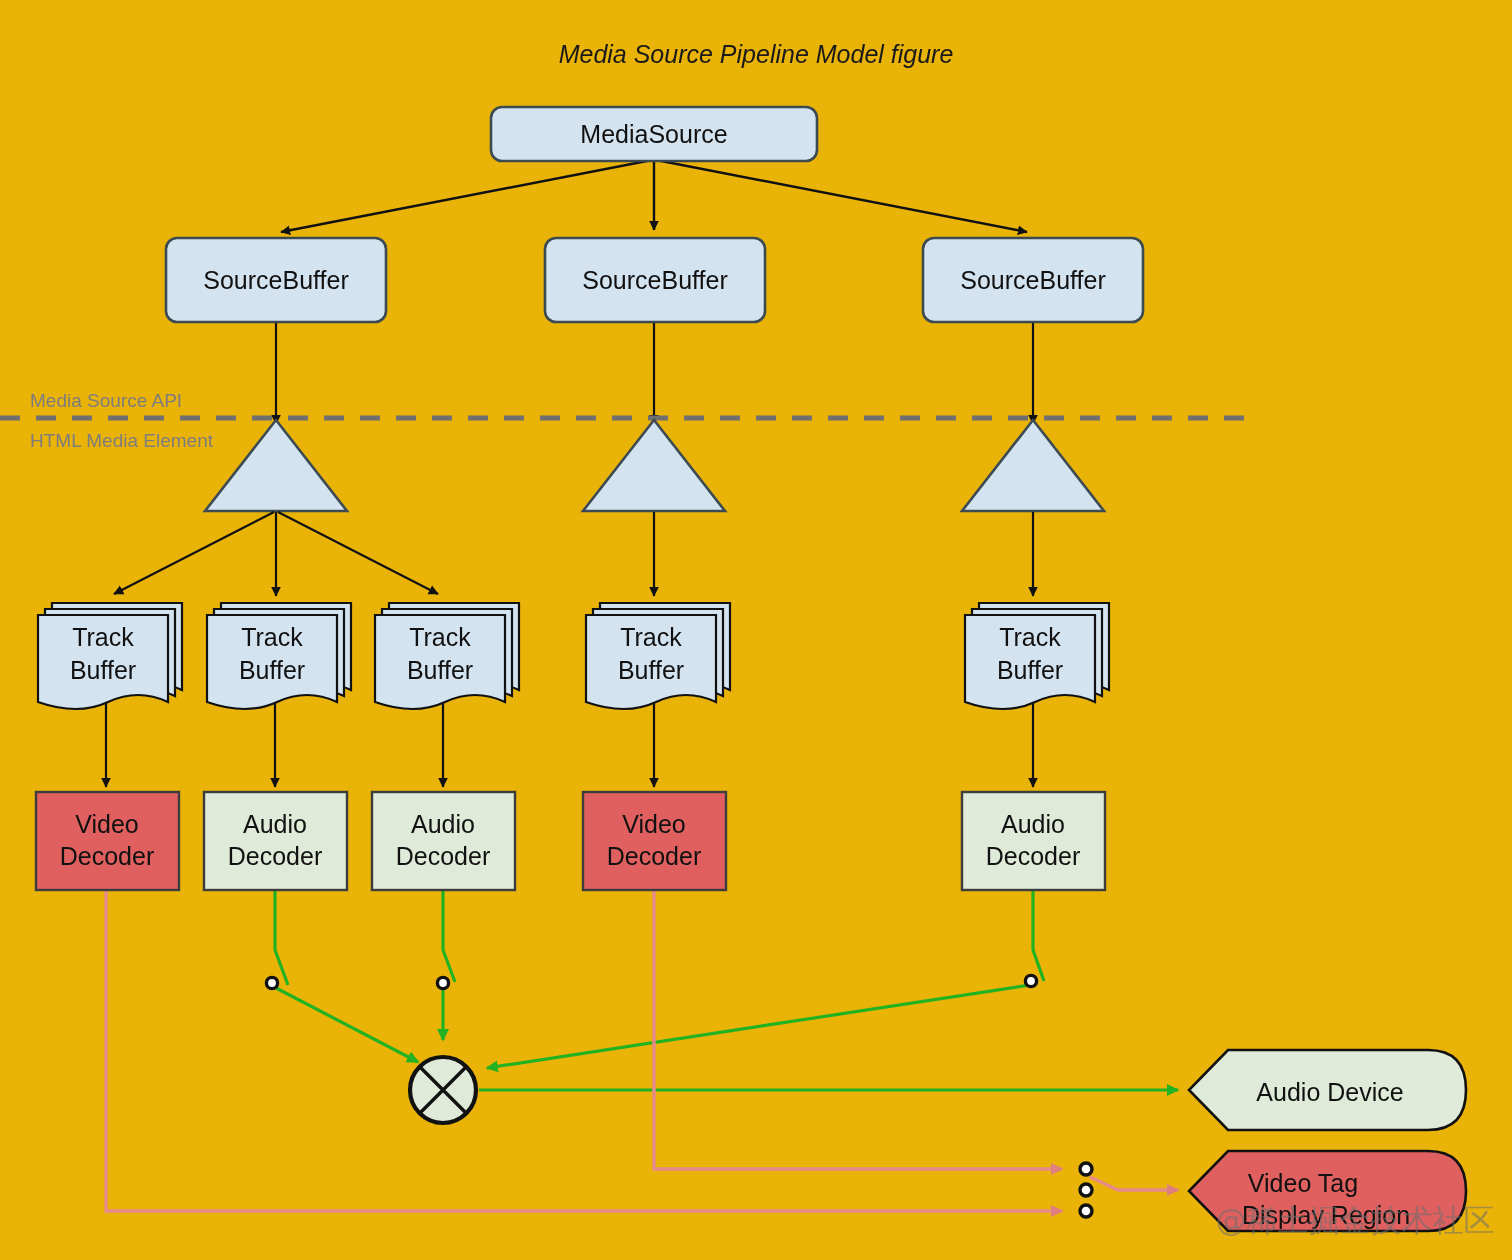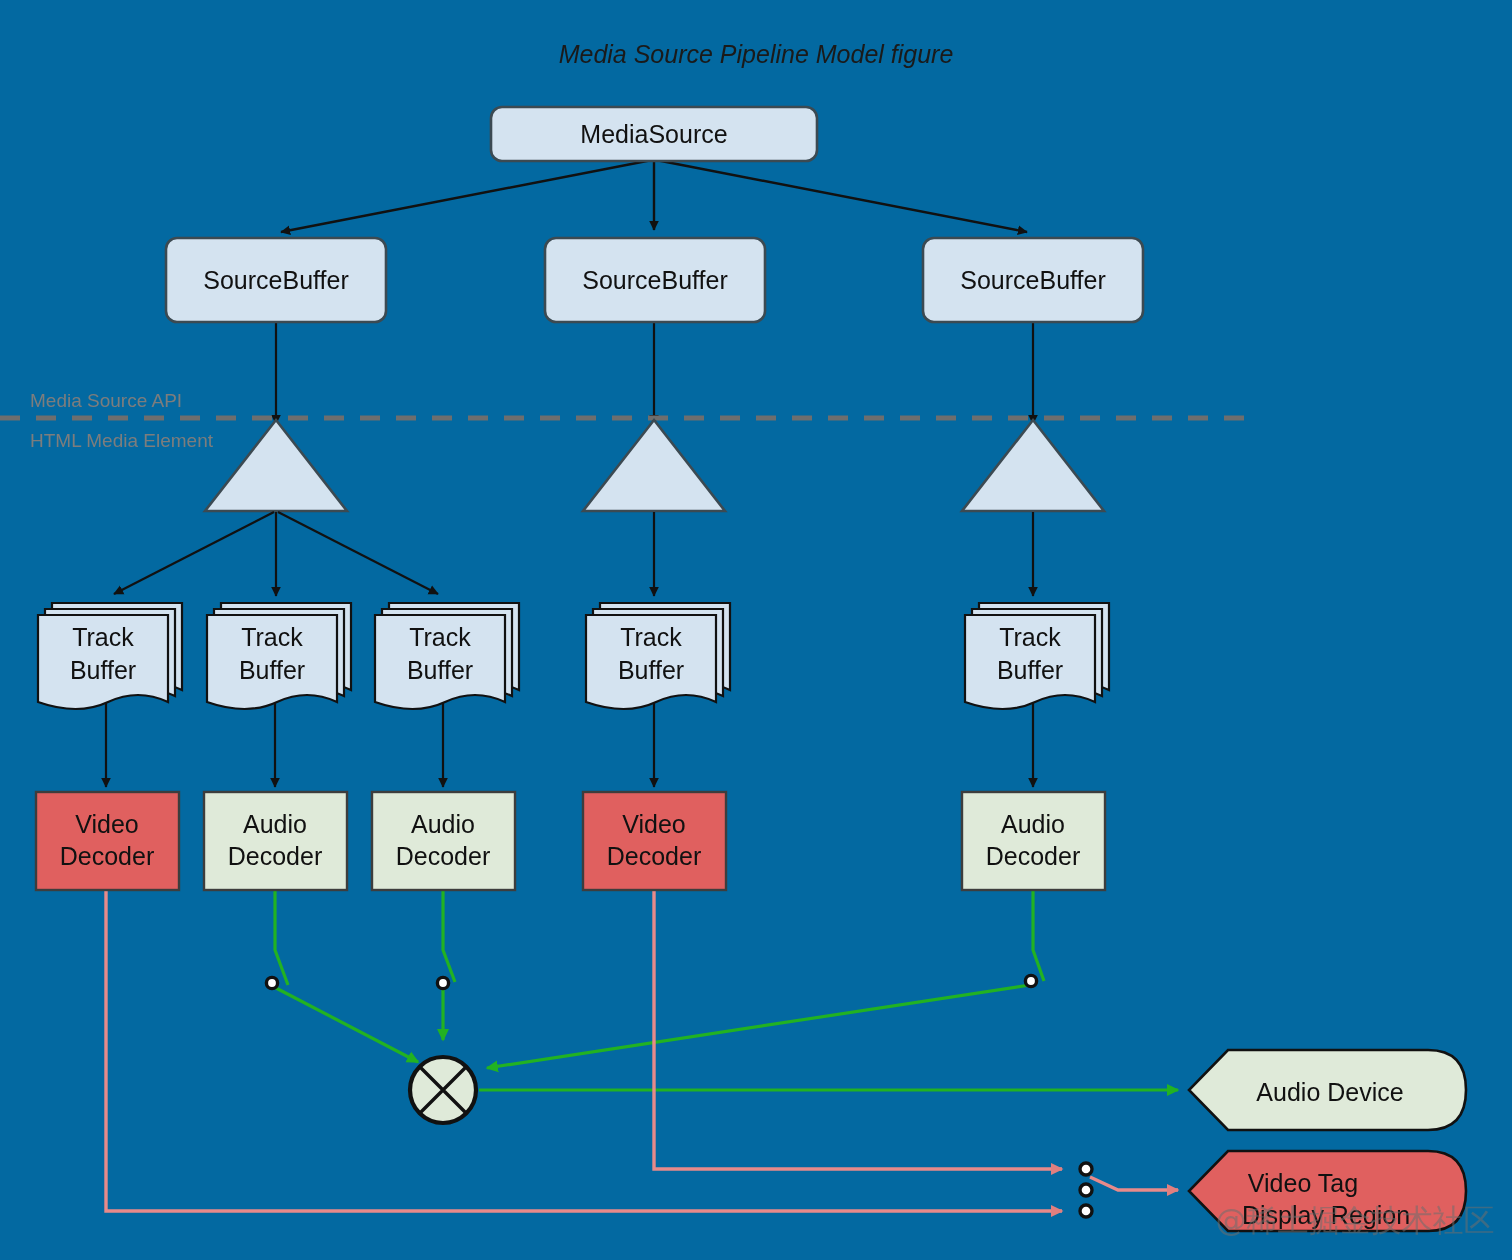--- a/index.html
+++ b/index.html
@@ -1,17 +1,17 @@
 <!DOCTYPE html>
 <html><head>
 <meta charset="utf-8">
 <style>
   html,body{margin:0;padding:0;background:#ffffff;}
   body{width:1512px;height:1260px;overflow:hidden;font-family:"Liberation Sans","DejaVu Sans",sans-serif;}
-  #stage{position:relative;width:1512px;height:1260px;background:#0369a1;}
+  #stage{position:relative;width:1512px;height:1260px;background:#eab308;}
   #stage svg{position:absolute;top:0;left:0;width:1512px;height:1260px;}
   .ttl{font-style:italic;font-size:25px;fill:#1a1a1a;font-family:"Liberation Sans","DejaVu Sans",sans-serif;}
   .nodetxt{font-size:25px;fill:#111;font-family:"Liberation Sans","DejaVu Sans",sans-serif;}
   .boundtxt{font-size:19px;fill:#7d7d7d;font-family:"Liberation Sans","DejaVu Sans",sans-serif;}
   .wm{font-size:31px;fill:#6e6e6e;opacity:.55;font-family:"DejaVu Sans",sans-serif;}
 </style>
 </head>
 <body>
 
 <div id="stage">

